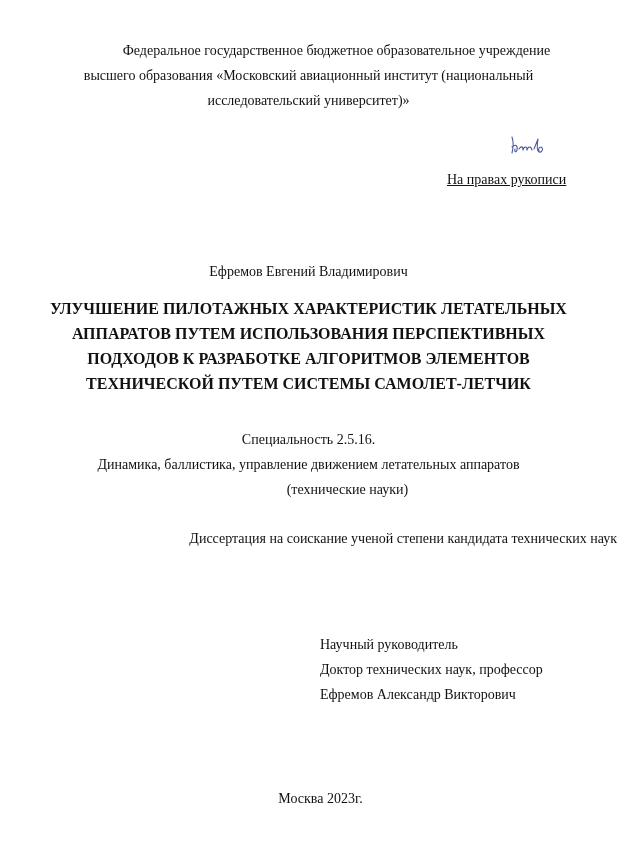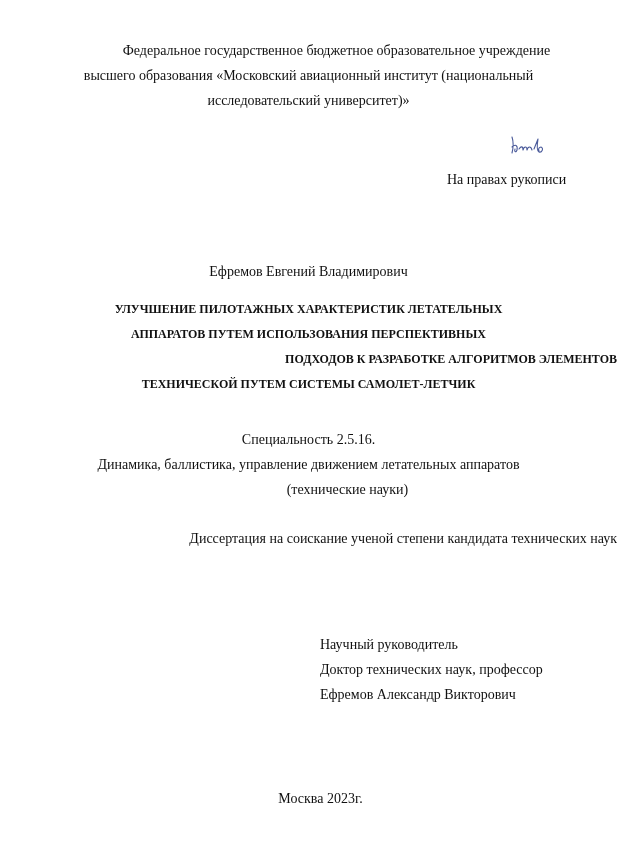--- a/index.html
+++ b/index.html
@@ -19,21 +19,21 @@
     .line {
       position: absolute;
       left: 0;
       width: 617px;
       text-align: center;
       white-space: nowrap;
       line-height: 18px;
     }
     .bold {
       font-weight: bold;
-      font-size: 12px;
+      font-size: 16px;
     }
     .right-block {
       position: absolute;
       left: 0;
       width: 617px;
       white-space: nowrap;
       line-height: 18px;
     }
     .signature {
       position: absolute;
@@ -49,27 +49,27 @@
 <div>
 
   <div class="line" style="top:42px;padding-left:28px;">Федеральное государственное бюджетное образовательное учреждение</div>
   <div class="line" style="top:67px;">высшего образования «Московский авиационный институт (национальный</div>
   <div class="line" style="top:92px;">исследовательский университет)»</div>
 
   <svg class="signature" viewBox="0 0 42 24">
     <path d="M4 4 C6 10, 5 16, 4 20 M4 14 C7 11, 10 12, 9 17 C8 20, 6 19, 7 16 M11 16 C13 13, 15 13, 15 17 C16 13, 19 13, 19 17 C20 13, 23 13, 24 17 M26 16 L30 6 M30 6 C29 12, 29 18, 31 19 C34 20, 36 15, 33 14 C31 14, 30 16, 31 18" fill="none" stroke="#4a5a9a" stroke-width="1.1" stroke-linecap="round" stroke-linejoin="round"></path>
   </svg>
 
-  <div class="right-block" style="top:171px; left:447px; width:auto;">На правах рукописи</div>
+  <div class="right-block" style="top:171px; left:447px; width:auto;text-decoration:underline;">На правах рукописи</div>
 
   <div class="line" style="top:244px;margin-top:19px;">Ефремов Евгений Владимирович</div>
 
   <div class="line bold" style="top:300px;">УЛУЧШЕНИЕ ПИЛОТАЖНЫХ ХАРАКТЕРИСТИК ЛЕТАТЕЛЬНЫХ</div>
   <div class="line bold" style="top:325px;">АППАРАТОВ ПУТЕМ ИСПОЛЬЗОВАНИЯ ПЕРСПЕКТИВНЫХ</div>
-  <div class="line bold" style="top:350px;text-align:right;">ПОДХОДОВ К РАЗРАБОТКЕ АЛГОРИТМОВ ЭЛЕМЕНТОВ</div>
+  <div class="line bold" style="top:350px;">ПОДХОДОВ К РАЗРАБОТКЕ АЛГОРИТМОВ ЭЛЕМЕНТОВ</div>
   <div class="line bold" style="top:375px;">ТЕХНИЧЕСКОЙ ПУТЕМ СИСТЕМЫ САМОЛЕТ-ЛЕТЧИК</div>
 
   <div class="line" style="top:431px;">Специальность 2.5.16.</div>
   <div class="line" style="top:456px;">Динамика, баллистика, управление движением летательных аппаратов</div>
   <div class="line" style="top:481px;padding-left:39px;">(технические науки)</div>
 
   <div class="line" style="top:530px;text-align:right;">Диссертация на соискание ученой степени кандидата технических наук</div>
 
   <div class="right-block" style="top:636px; left:320px; width:auto;">Научный руководитель</div>
   <div class="right-block" style="top:661px; left:320px; width:auto;">Доктор технических наук, профессор</div>

